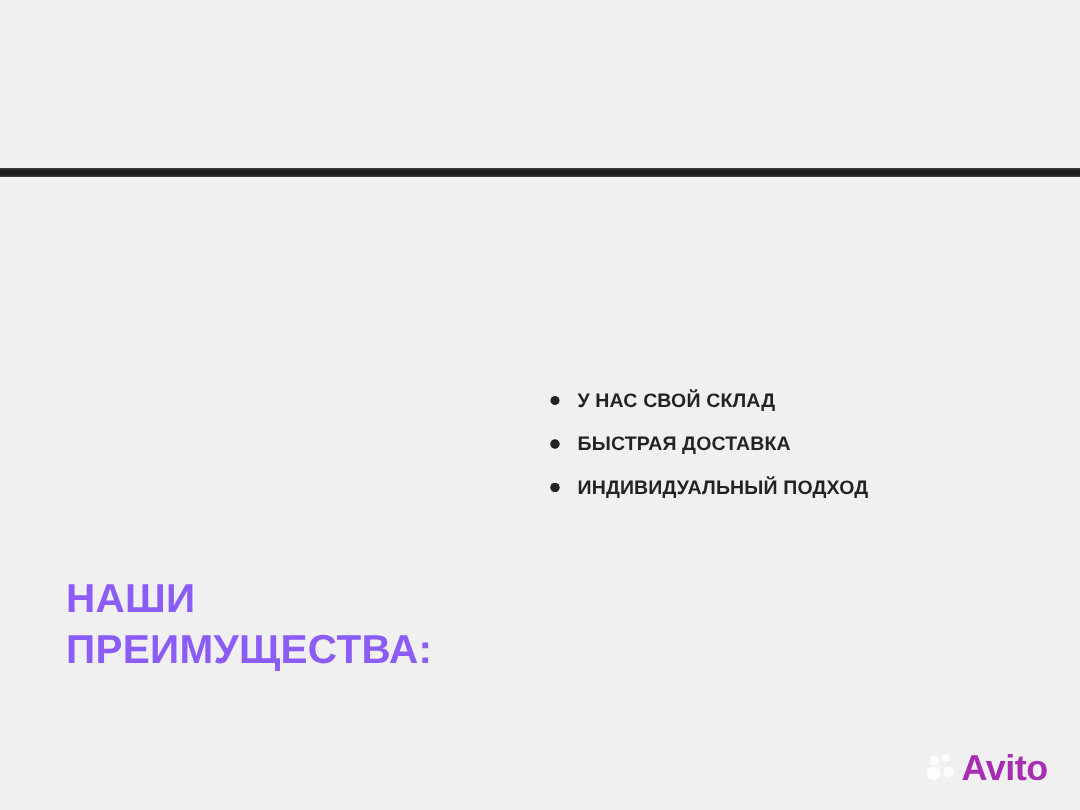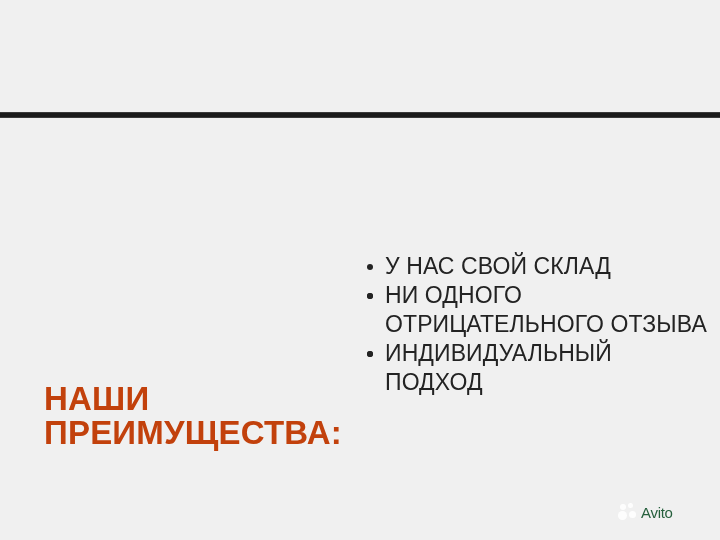--- a/index.html
+++ b/index.html
@@ -48,22 +48,22 @@
     top: 118px;
     width: 720px;
     height: 422px;
   }
   
   .heading {
     position: absolute;
     left: 44px;
     top: 264px;
     width: 300px;
-    color: #c2410c;
-    font-size: 33px;
+    color: #8b5cf6;
+    font-size: 27px;
     font-weight: bold;
     line-height: 34px;
     letter-spacing: 0.2px;
     text-transform: uppercase;
     white-space: pre-line;
   }
   
   .benefits {
     position: absolute;
     left: 365px;
@@ -71,22 +71,22 @@
     width: 348px;
     margin: 0;
     padding: 0;
     list-style: none;
   }
   .benefits li {
     position: relative;
     padding-left: 20px;
     margin: 0 0 0 0;
     color: #232323;
-    font-size: 23px;
-    font-weight: normal;
+    font-size: 13px;
+    font-weight: bold;
     line-height: 29px;
     letter-spacing: 0.1px;
     text-transform: uppercase;
   }
   .benefits li .bullet {
     position: absolute;
     left: 2px;
     top: 12px;
     width: 6px;
     height: 6px;
@@ -113,23 +113,23 @@
     position: absolute;
     display: block;
     border-radius: 50%;
     background: #ffffff;
   }
   .watermark .wm-dots i.d1 { width: 9px;  height: 9px;  left: 0px;  top: 8px; }
   .watermark .wm-dots i.d2 { width: 6px;  height: 6px;  left: 2px;  top: 1px; }
   .watermark .wm-dots i.d3 { width: 5px;  height: 5px;  left: 10px; top: 0px; }
   .watermark .wm-dots i.d4 { width: 7px;  height: 7px;  left: 11px; top: 8px; }
   .watermark .wm-text {
-    color: #14532d;
-    font-size: 15px;
-    font-weight: normal;
+    color: #a21caf;
+    font-size: 24px;
+    font-weight: bold;
     line-height: 19px;
     letter-spacing: -0.3px;
   }
 </style>
 </head>
 <body>
 
 <div class="slide">
 
   <div class="top-band"></div>
@@ -144,21 +144,21 @@
     <ul class="benefits">
       <li>
         <span class="bullet"></span>
         <span>У НАС СВОЙ СКЛАД</span>
       </li>
       <li>
         <span class="bullet"></span>
       </li>
       <li>
         <span class="bullet"></span>
-        <span>НИ ОДНОГО ОТРИЦАТЕЛЬНОГО ОТЗЫВА</span>
+        <span>БЫСТРАЯ ДОСТАВКА</span>
       </li>
       <li>
         <span class="bullet"></span>
       </li>
       <li>
         <span class="bullet"></span>
         <span>ИНДИВИДУАЛЬНЫЙ ПОДХОД</span>
       </li>
     </ul>
 

